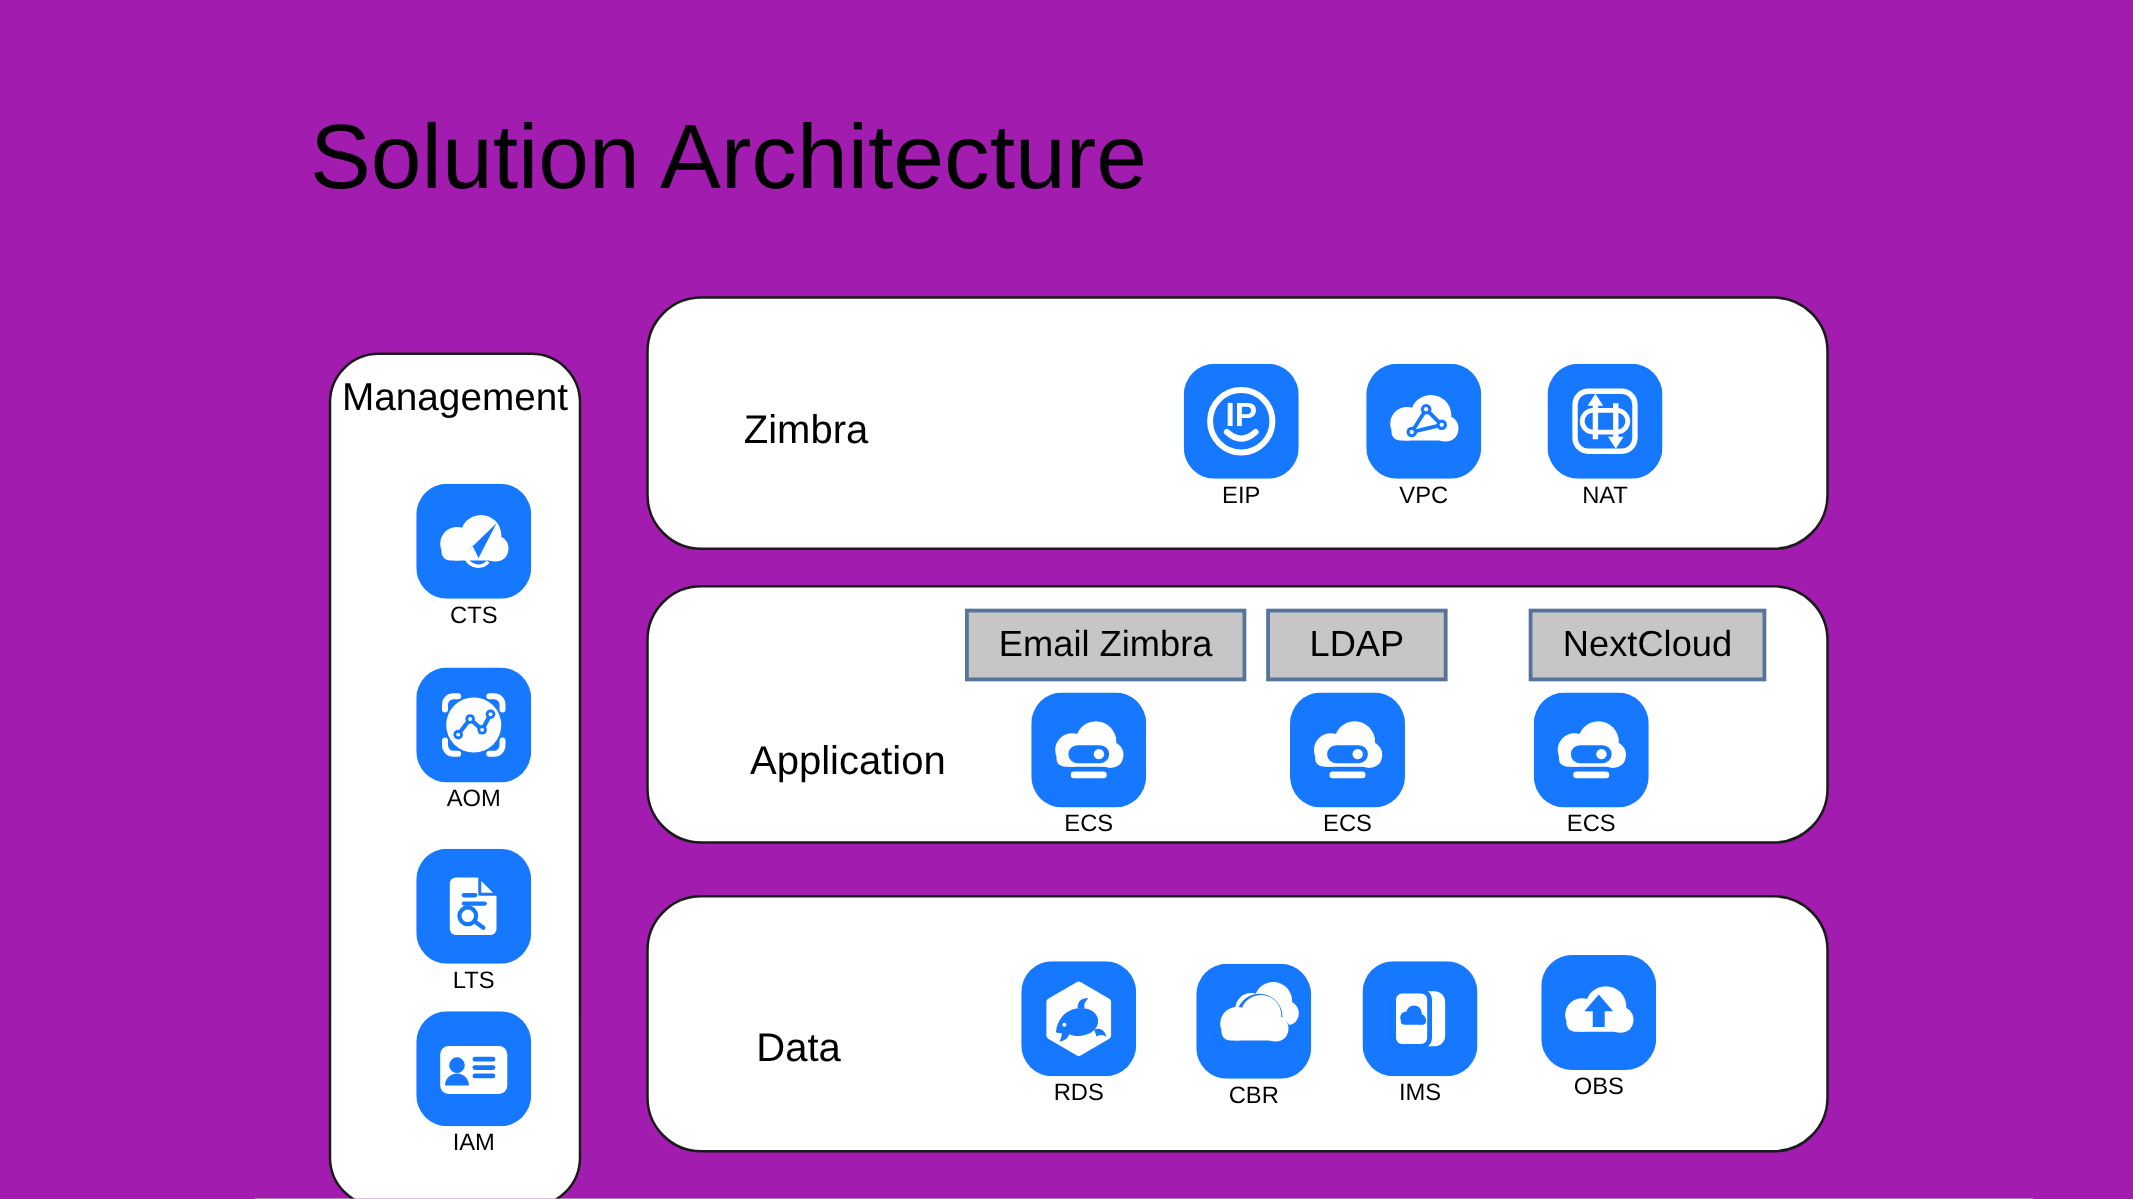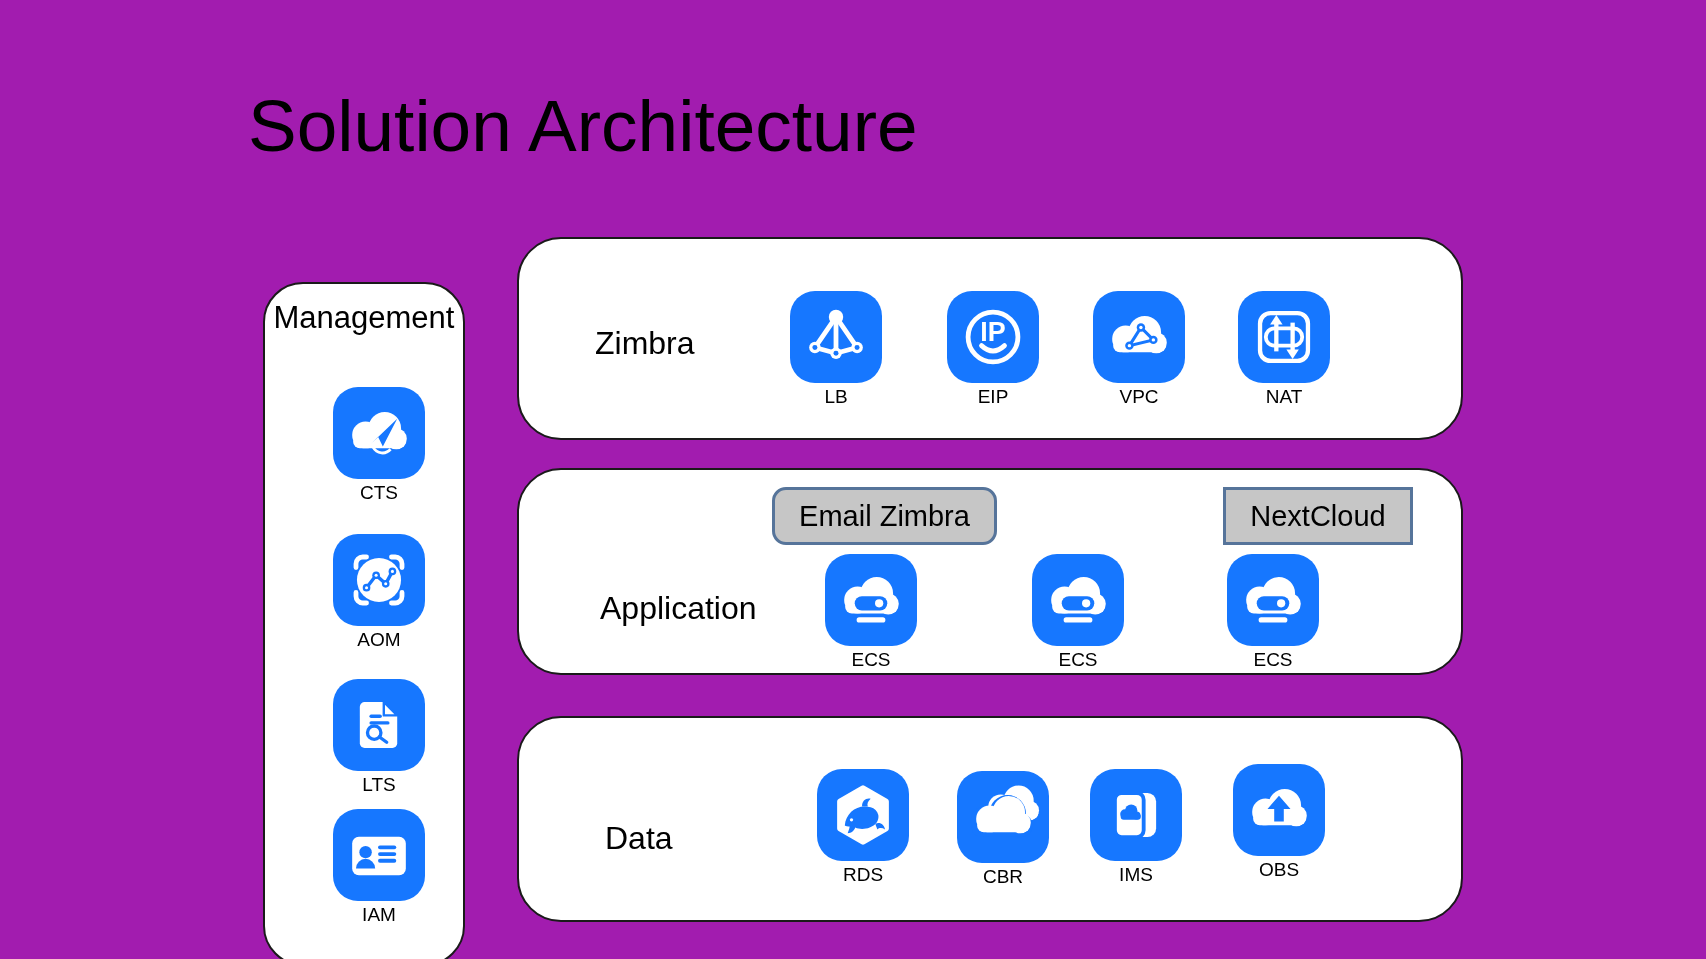--- a/index.html
+++ b/index.html
@@ -35,21 +35,21 @@
   .access .layer-label{left:76px;top:86px;}
   .application .layer-label{left:81px;top:120px;}
   .data .layer-label{left:86px;top:102px;}
   
   .chip{
     position:absolute;top:17px;height:58px;
     background:var(--chip-fill);border:3px solid var(--chip-border);
     display:flex;align-items:center;justify-content:center;
     font-size:29px;white-space:nowrap;
   }
-  .chip.c1{left:253px;width:225px;border-radius:14px;}
+  .chip.c1{left:253px;width:225px;}
   .chip.c2{left:494px;width:145px;}
   .chip.c3{left:704px;width:190px;}
   
   .svc{position:absolute;width:92px;text-align:center;}
   .svc svg{display:block;width:92px;height:92px;}
   .svc-label{margin-top:4px;font-size:19px;line-height:1.1;}
   
   .mgmt .svc{left:68px;}
   .mgmt .p1{top:103px;} .mgmt .p2{top:250px;} .mgmt .p3{top:395px;} .mgmt .p4{top:525px;}
   
@@ -142,40 +142,20 @@
         <rect class="fa" x="47" y="45" width="19" height="4" rx="2"></rect>
         <rect class="fa" x="47" y="52" width="19" height="4" rx="2"></rect>
       </svg>
       <div class="svc-label">IAM</div>
     </div>
   </aside>
 
   <section class="panel access">
     <div class="layer-label">Zimbra</div>
 
-    <div class="svc a1">
-      <svg viewBox="0 0 96 96">
-        <rect class="bg" width="96" height="96" rx="26"></rect>
-        <g class="sw" stroke-width="5" stroke-linecap="round">
-          <line x1="48" y1="27" x2="26" y2="59"></line>
-          <line x1="48" y1="27" x2="70" y2="59"></line>
-          <line x1="48" y1="27" x2="48" y2="65"></line>
-          <line x1="26" y1="59" x2="48" y2="65"></line>
-          <line x1="48" y1="65" x2="70" y2="59"></line>
-        </g>
-        <circle class="fw" cx="48" cy="27" r="7.5"></circle>
-        <circle class="fw" cx="26" cy="59" r="6"></circle>
-          <circle class="fa" cx="26" cy="59" r="2.6"></circle>
-        <circle class="fw" cx="48" cy="65" r="6"></circle>
-          <circle class="fa" cx="48" cy="65" r="2.6"></circle>
-        <circle class="fw" cx="70" cy="59" r="6"></circle>
-          <circle class="fa" cx="70" cy="59" r="2.6"></circle>
-      </svg>
-      <div class="svc-label">LB</div>
-    </div>
 
     <div class="svc a2">
       <svg viewBox="0 0 96 96">
         <rect class="bg" width="96" height="96" rx="26"></rect>
         <circle class="sw" stroke-width="5" cx="48" cy="48" r="26"></circle>
         <text x="48" y="52" text-anchor="middle" font-size="28" font-weight="bold" fill="#fff" font-family="'Liberation Sans',sans-serif">IP</text>
         <path class="sw" stroke-width="5" stroke-linecap="round" d="M36 57 Q48 68 60 57"></path>
       </svg>
       <div class="svc-label">EIP</div>
     </div>
@@ -206,20 +186,21 @@
           <circle class="fw" cx="63" cy="51" r="1.8"></circle>
       </svg>
       <div class="svc-label">VPC</div>
     </div>
   </section>
 
   <section class="panel application">
     <div class="layer-label">Application</div>
 
     <div class="chip c1">Email Zimbra</div>
+    <div class="chip c2">LDAP</div>
     <div class="chip c3">NextCloud</div>
 
     <div class="svc e1">
       <svg viewBox="0 0 96 96">
         <rect class="bg" width="96" height="96" rx="26"></rect>
         <use href="#cloud" class="fw" transform="translate(0,-2)"></use>
         <rect class="fa" x="31" y="44" width="34" height="15" rx="7.5"></rect>
         <circle class="fw" cx="56.5" cy="51.5" r="4.3"></circle>
         <rect class="fw" x="33" y="66" width="30" height="5.5" rx="2.7"></rect>
       </svg>

